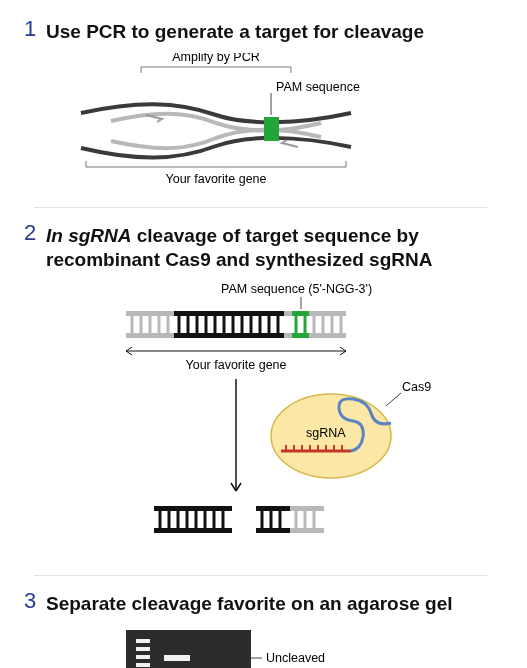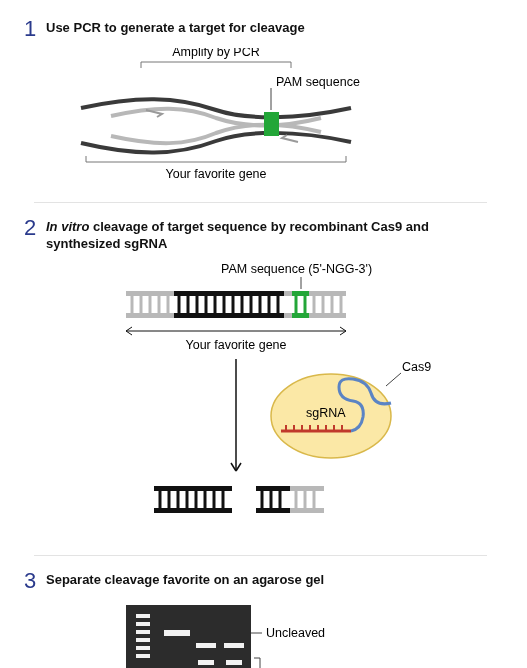--- a/index.html
+++ b/index.html
@@ -16,21 +16,21 @@
   .step-num {
     font-size: 22px;
     color: #2a3a8c;
     font-weight: 400;
     width: 22px;
     flex-shrink: 0;
     line-height: 1;
     margin-top: -2px;
   }
   .step-title {
-    font-size: 13px;
+    font-size: 19px;
     font-weight: bold;
     color: #111;
     line-height: 1.3;
   }
   .step-title .italic { font-style: italic; }
   .figure { margin-left: 22px; }
   .divider {
     border: none;
     border-top: 1px solid #e3e3e3;
     margin: 10px 10px 16px 10px;
@@ -78,21 +78,21 @@
     </svg>
   </div>
 </div>
 
 <hr class="divider">
 
 <div class="step">
   <div class="step-head">
     <div class="step-num">2</div>
     <div class="step-title">
-      <span class="italic">In vitro</span><span> cleavage of target sequence by recombinant Cas9 and synthesized sgRNA</span>
+      <span class="italic">In sgRNA</span><span> cleavage of target sequence by recombinant Cas9 and synthesized sgRNA</span>
     </div>
   </div>
   <div class="figure">
     <svg width="400" height="280" viewBox="0 0 400 280">
 
       <text x="175" y="12" class="lbl">PAM sequence (5'-NGG-3')</text>
       <line x1="255" y1="16" x2="255" y2="28" stroke="#444" stroke-width="1"></line>
 
       <g>
 

